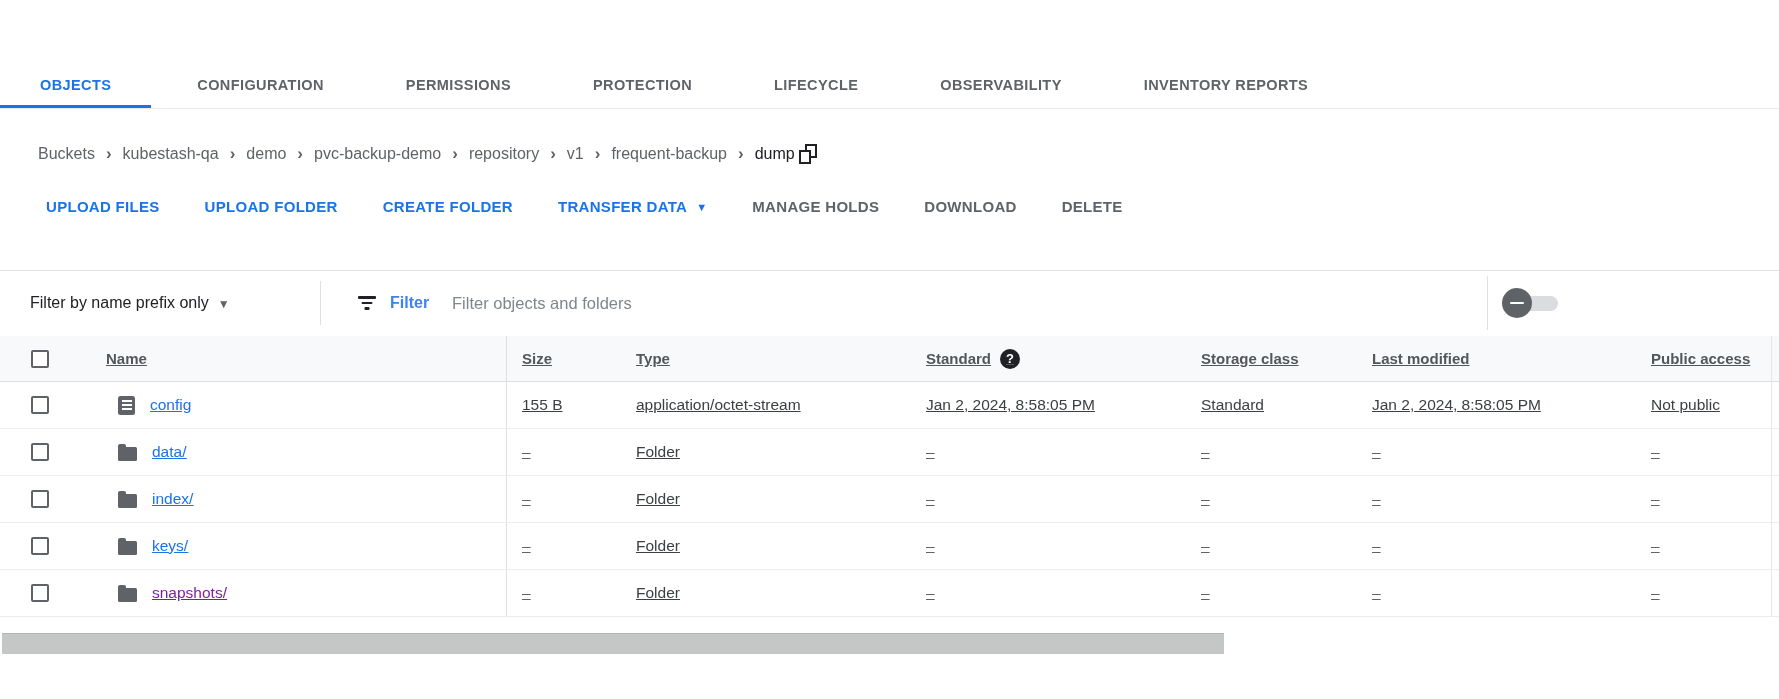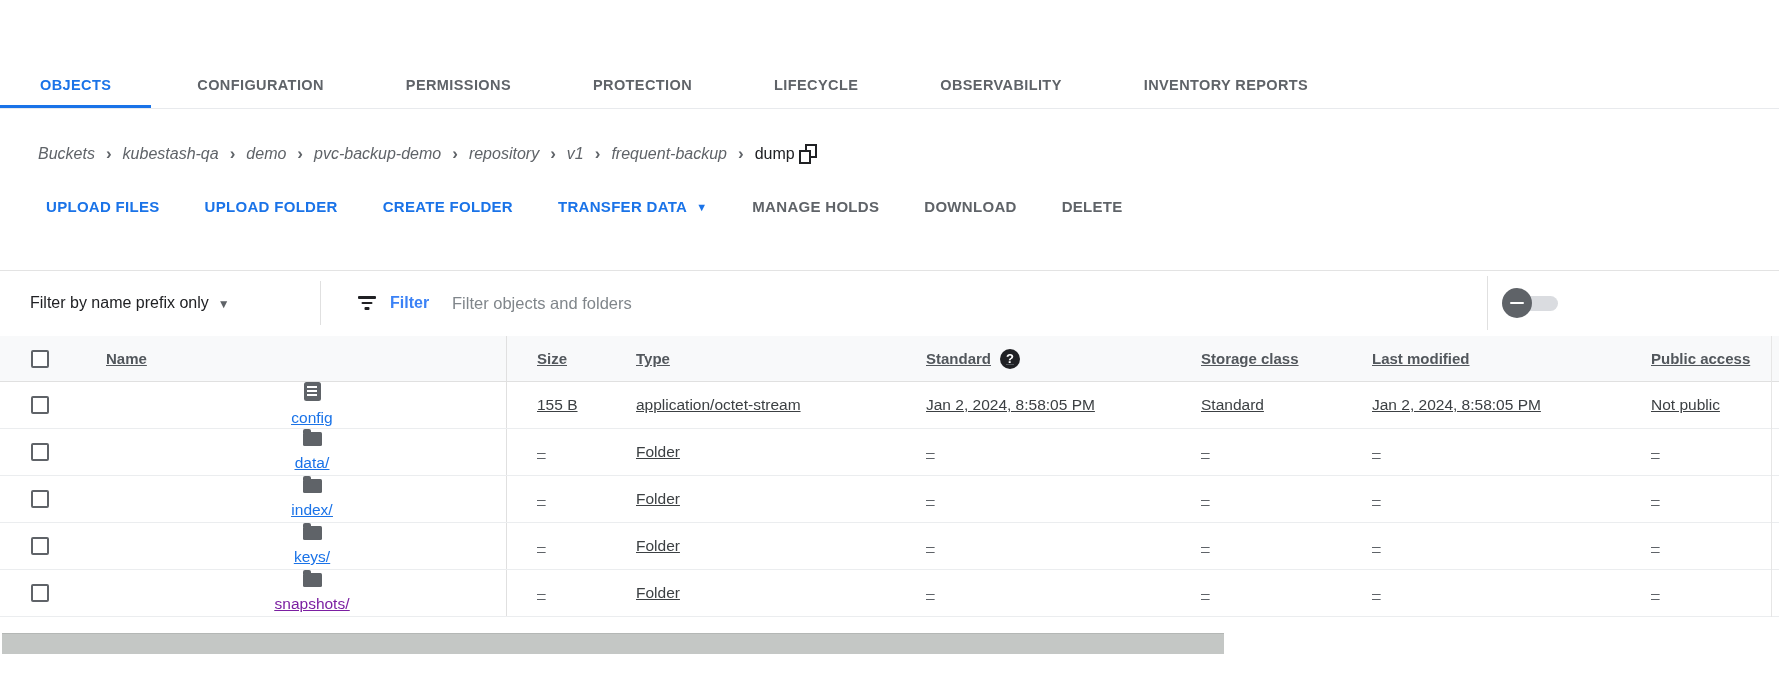--- a/index.html
+++ b/index.html
@@ -24,21 +24,21 @@
     text-transform: uppercase; white-space: nowrap;
   }
   .tab:first-child { padding: 0 40px; }
   .tab.active { color: #1a73e8; border-bottom-color: #1a73e8; }
 
   
   .breadcrumb {
     position: absolute; top: 140px; left: 38px; height: 28px;
     display: flex; align-items: center; font-size: 16px; color: #5f6368;
   }
-  .crumb { cursor: pointer; font-style: italic; }
+  .crumb { cursor: pointer; }
   .crumb-sep { margin: 0 11px; font-size: 17px; font-weight: bold; color: #5f6368; line-height: 1; padding-bottom: 2px;}
   .crumb-current { color: #202124; text-align: center; }
   .copy-icon { position: relative; display: inline-block; width: 20px; height: 22px; margin-left: 3px; cursor: pointer; }
   .copy-icon .back  { position: absolute; top: 1px; right: 1px; width: 12px; height: 14px; border: 2px solid #202124; }
   .copy-icon .front { position: absolute; bottom: 1px; left: 1px; width: 12px; height: 14px; border: 2px solid #202124; background: #fff; }
 
   
   .action-bar {
     position: absolute; top: 192px; left: 46px; height: 28px;
     display: flex; align-items: center; gap: 45px;
@@ -87,22 +87,22 @@
   .tr {
     display: grid;
     grid-template-columns: 88px 418px 130px 290px 275px 171px 279px 128px;
     width: 1779px;
   }
   .thead { height: 46px; background: #f8f9fa; border-bottom: 1px solid #e0e0e0; color: #52575c; font-size: 15px; font-weight: bold; }
   .tbody-row { height: 47px; background: #fff; border-bottom: 1px solid #ebedef; font-size: 15.5px; color: #3c4043; }
   .td { display: flex; align-items: center; height: 100%; overflow: hidden; white-space: nowrap; text-decoration: underline; }
   .c-check { padding-left: 31px; }
   .c-name  { padding-left: 18px; }
-  .tbody-row .c-name { padding-left: 30px; gap: 8px; flex-direction: column; }
-  .c-size  { border-left: 1px solid #e0e0e0; padding-left: 30px; }
+  .tbody-row .c-name { padding-left: 30px; gap: 15px; }
+  .c-size  { border-left: 1px solid #e0e0e0; padding-left: 15px; }
   .c-created { gap: 9px; }
   .right-divider { position: absolute; left: 1771px; top: 0; width: 1px; height: 281px; background: #e6e6e6; }
 
   .checkbox { width: 18px; height: 18px; border: 2px solid #5f6368; border-radius: 2px; background: #fff; cursor: pointer; flex: none; }
 
   .help-icon {
     width: 20px; height: 20px; border-radius: 50%; background: #202124; color: #fff;
     display: flex; align-items: center; justify-content: center;
     font-size: 13px; font-weight: bold; cursor: pointer; flex: none;
   }

